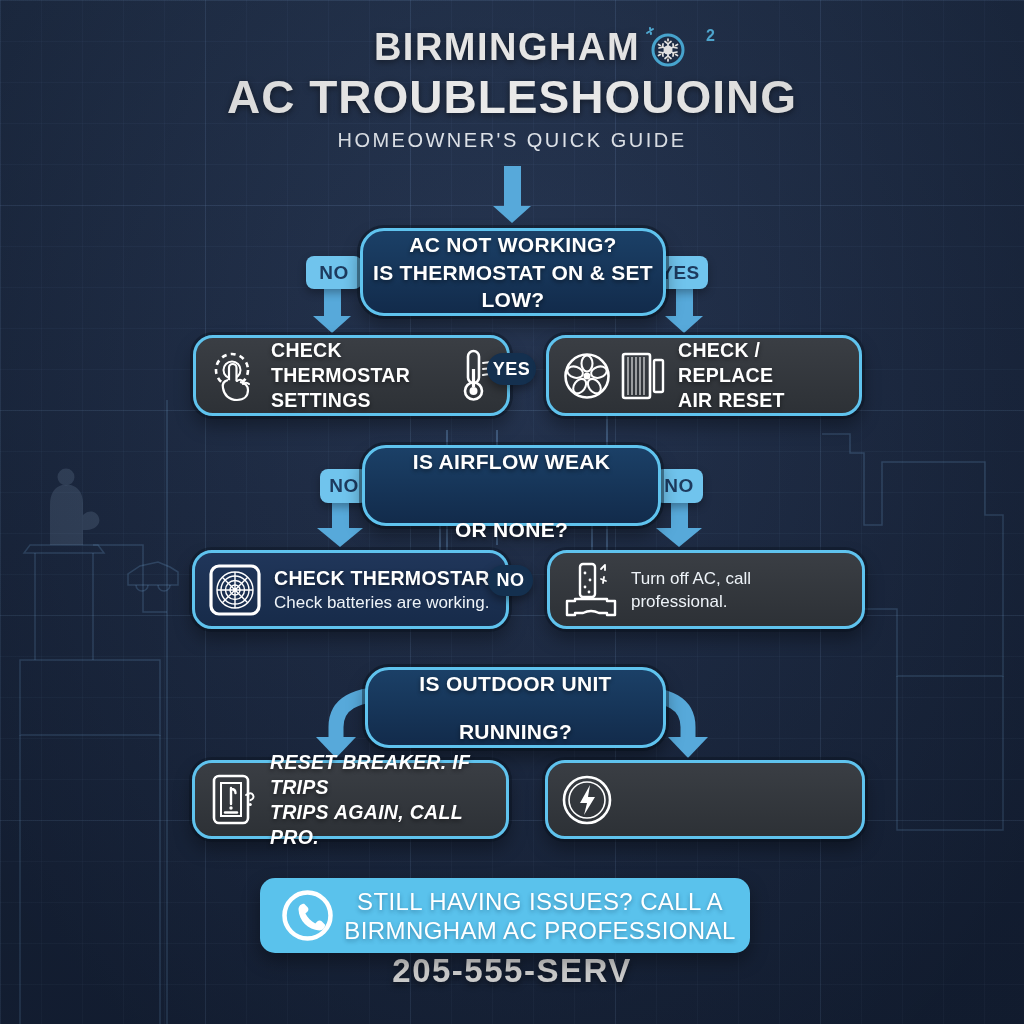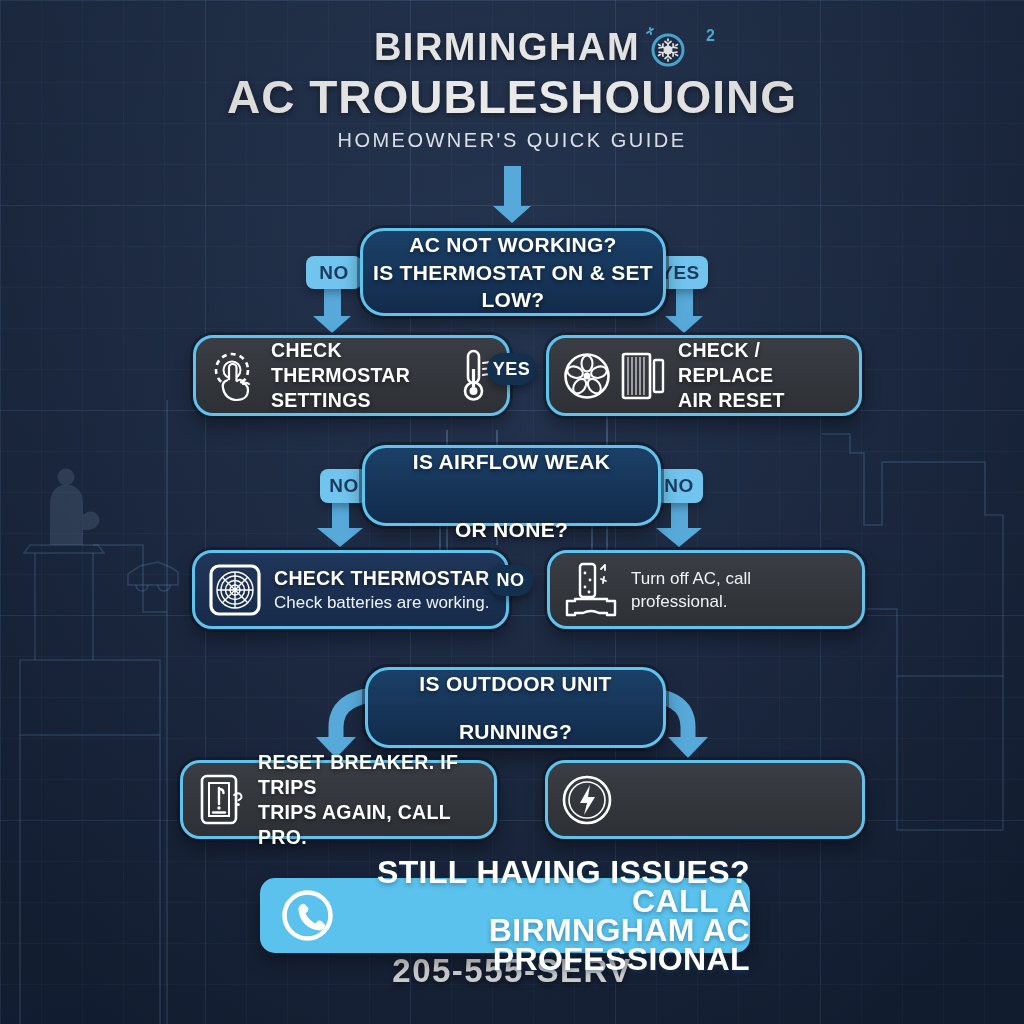--- a/index.html
+++ b/index.html
@@ -58,21 +58,21 @@
   .flex1{flex:1;}
 
   .badge{position:absolute; z-index:2; background:#14304f; border-radius:16px;
        display:flex; align-items:center; justify-content:center;
        font-weight:800; font-size:18px; letter-spacing:.5px;
        box-shadow:0 4px 10px rgba(0,0,0,.4);}
 
   .banner{position:absolute; left:260px; top:878px; width:490px; height:75px; z-index:2;
        background:#5ac2ec; border-radius:15px; box-shadow:0 8px 18px rgba(0,0,0,.35);
        display:flex; align-items:center;}
-  .banner .btxt{flex:1; margin-left:70px; text-align:right; font-weight:700; font-size:32px;
+  .banner .btxt{flex:1; margin-left:70px; text-align:center; font-weight:400; font-size:24px;
        line-height:29px; letter-spacing:.4px; text-shadow:0 2px 4px rgba(22,70,105,.45);}
   .phone-circle{position:absolute; left:21px; top:11px;}
 
   .phone-number{top:952px; left:0; width:1024px; text-align:center; font-weight:800;
        font-size:33px; letter-spacing:1.5px; text-shadow:0 3px 6px rgba(0,0,0,.5);}
 
   svg.icon{flex:none;}
 </style>
 </head>
 <body>
@@ -256,21 +256,21 @@
     <div class="flex1">
       <div class="a-sub">Turn off AC, call professional.</div>
     </div>
   </div>
 
   <div class="decision" style="left:365px; top:655px; width:295px; height:75px;margin-top:12px;">
     <div>IS OUTDOOR UNIT</div>
     <div>RUNNING?</div>
   </div>
 
-  <div class="action gray" style="left:180px; top:760px; width:285px; height:73px;">
+  <div class="action gray" style="left:192px; top:760px; width:285px; height:73px;font-style:italic;">
     <svg class="icon" width="50" height="54" viewBox="0 0 50 54">
       <rect x="6" y="3" width="34" height="47" rx="5" stroke="#fff" stroke-width="2.6" fill="none"></rect>
       <rect x="13" y="10" width="20" height="33" stroke="#fff" stroke-width="2" fill="none"></rect>
       <path d="M23 16 q4.5 0 4.5 4 M23 15 L23 31" stroke="#fff" stroke-width="2.4" fill="none" stroke-linecap="round"></path>
       <circle cx="23" cy="35" r="1.7" fill="#fff"></circle>
       <path d="M17 39.5 L29 39.5" stroke="#fff" stroke-width="2.4" stroke-linecap="round"></path>
       <path d="M38 22 q5 -3.5 7 0 q1.8 3.2 -2.5 5.2" stroke="#fff" stroke-width="2" fill="none" stroke-linecap="round"></path>
       <circle cx="42.2" cy="31.5" r="1.6" fill="#fff"></circle>
     </svg>
     <div class="flex1">

